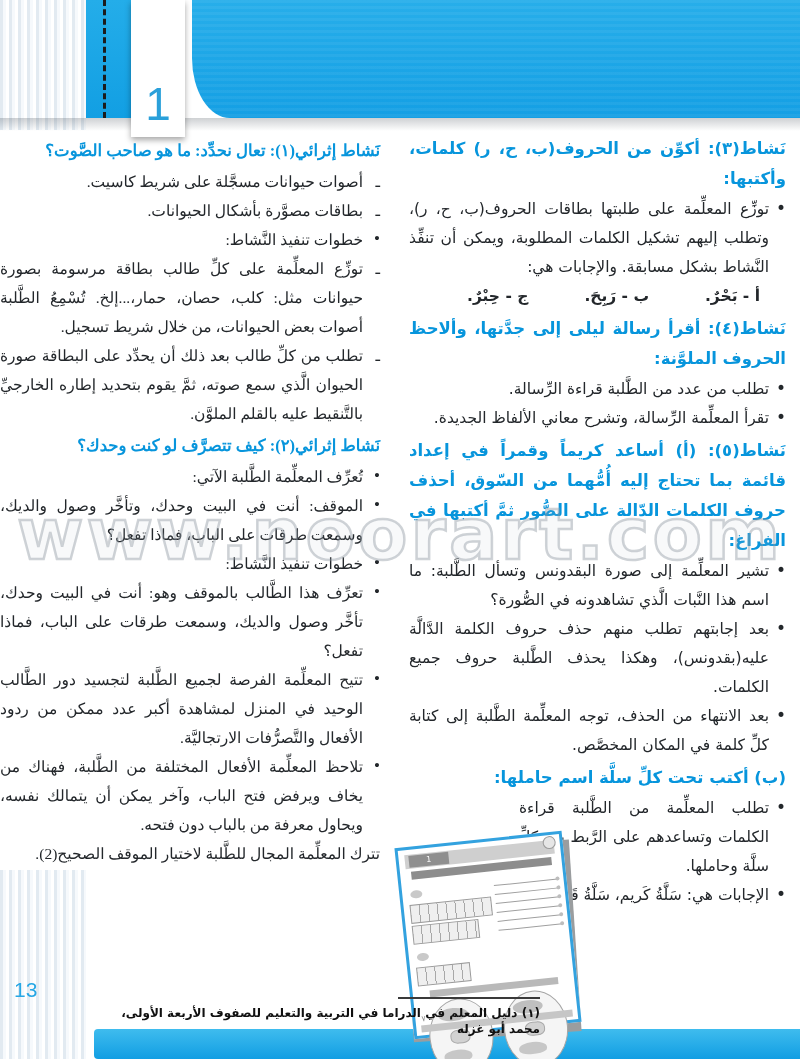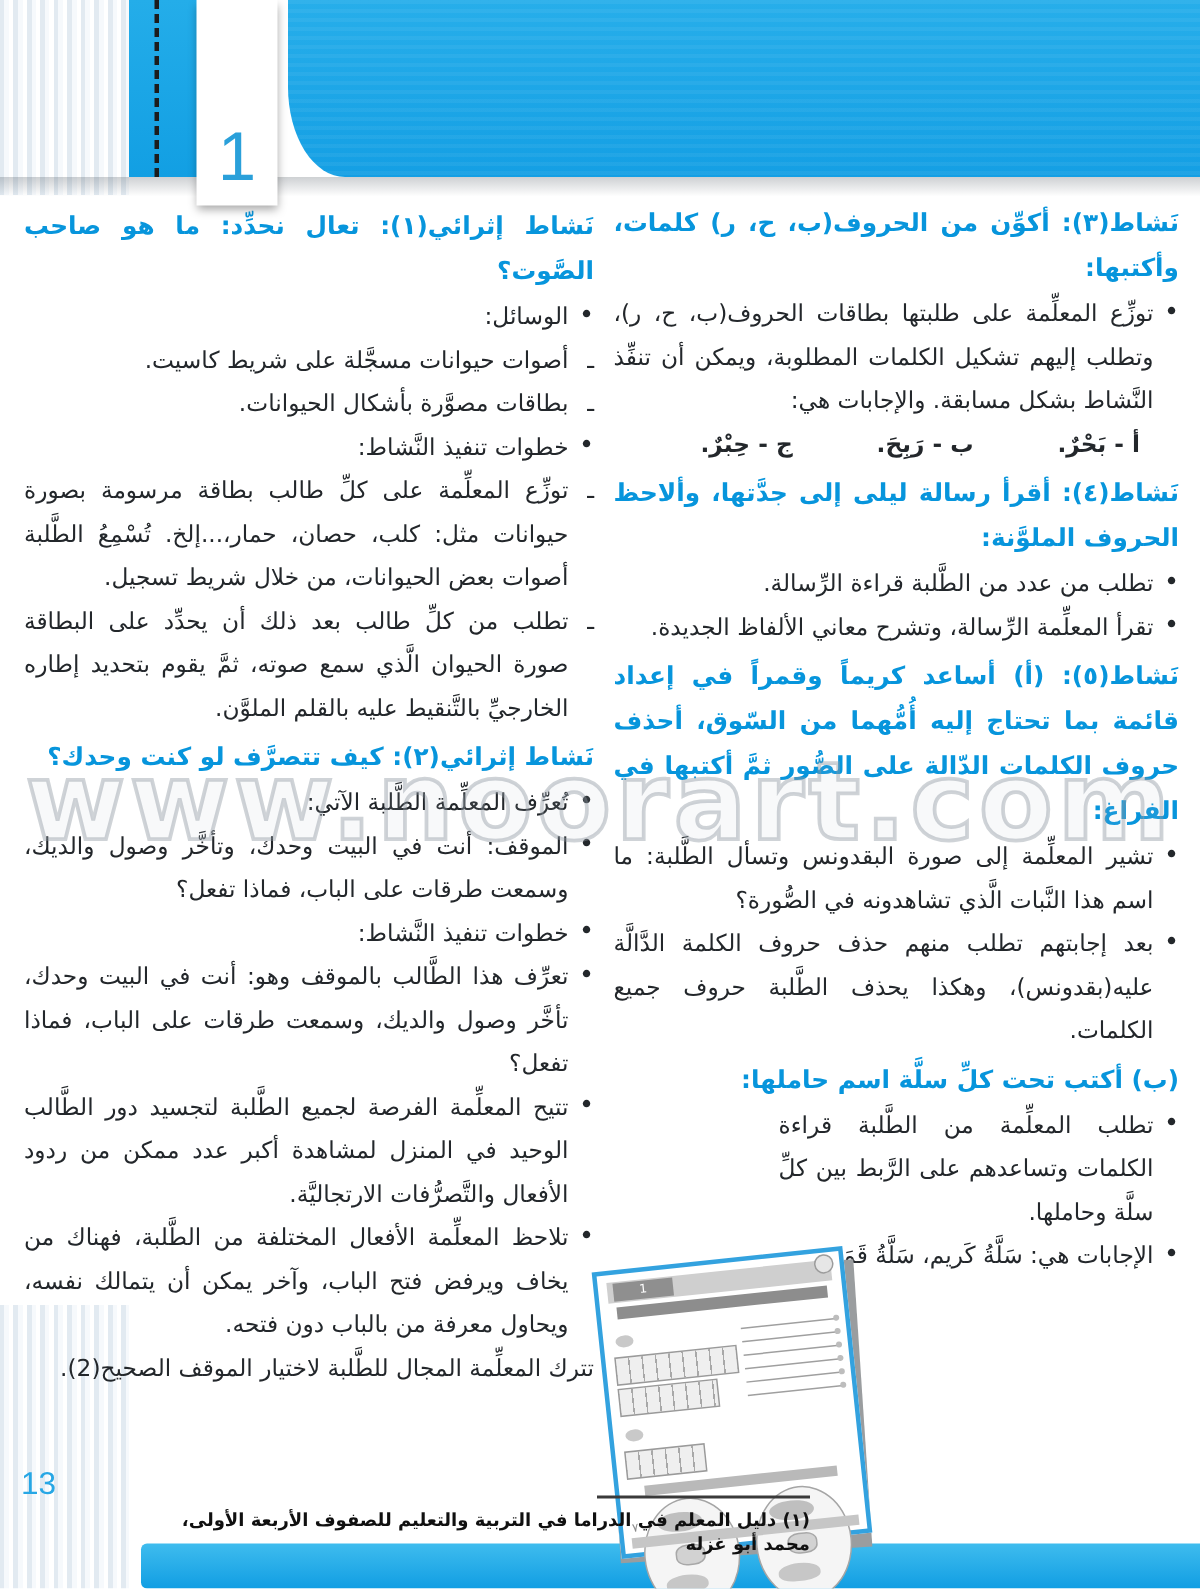--- a/index.html
+++ b/index.html
@@ -30,21 +30,21 @@
   
   .watermark{position:absolute;top:492px;left:-12px;right:-12px;z-index:50;
     direction:ltr;text-align:center;white-space:nowrap;pointer-events:none;
     font-family:"DejaVu Sans",sans-serif;font-weight:700;font-size:72px;letter-spacing:3px;
     color:rgba(190,198,206,.10);-webkit-text-stroke:2.5px rgba(140,150,160,.42);}
 
   
   .col{position:absolute;top:131px;color:#23272b;font-size:15.5px;line-height:29px;
     text-align:justify;}
   .col-right{right:14px;width:377px;}
-  .col-left{left:16px;width:380px;top:133px;}
+  .col-left{left:0;width:380px;top:133px;font-family:Liberation Serif, serif;}
   .item{position:relative;}
   .item.heading{color:#0795dc;font-weight:700;font-size:16.5px;line-height:30px;margin:3px 0 1px;}
   .item.bullet{padding-right:17px;}
   .item.bullet::before{content:"•";position:absolute;right:0;top:-1px;font-size:17px;color:#23272b;}
   .item.dash{padding-right:17px;}
   .item.dash::before{content:"ـ";position:absolute;right:0;top:0;color:#23272b;}
   .item.answers{display:flex;justify-content:space-between;padding:0 26px 0 58px;font-weight:600;}
   .item.narrow{margin-left:110px;}
 
   
@@ -114,27 +114,27 @@
         <span>أ - بَحْرٌ.</span>
         <span>ب - رَبِحَ.</span>
         <span>ج - حِبْرٌ.</span>
       </div>
       <div class="item heading">نَشاط(٤): أقرأ رسالة ليلى إلى جدَّتها، وألاحظ الحروف الملوَّنة:</div>
       <div class="item bullet">تطلب من عدد من الطَّلبة قراءة الرِّسالة.</div>
       <div class="item bullet">تقرأ المعلِّمة الرِّسالة، وتشرح معاني الألفاظ الجديدة.</div>
       <div class="item heading">نَشاط(٥): (أ) أساعد كريماً وقمراً في إعداد قائمة بما تحتاج إليه أُمُّهما من السّوق، أحذف حروف الكلمات الدّالة على الصُّور ثمَّ أكتبها في الفراغ:</div>
       <div class="item bullet">تشير المعلِّمة إلى صورة البقدونس وتسأل الطَّلبة: ما اسم هذا النَّبات الَّذي تشاهدونه في الصُّورة؟</div>
       <div class="item bullet">بعد إجابتهم تطلب منهم حذف حروف الكلمة الدَّالَّة عليه(بقدونس)، وهكذا يحذف الطَّلبة حروف جميع الكلمات.</div>
+      <div class="item bullet">بعد الانتهاء من الحذف، توجه المعلِّمة الطَّلبة إلى كتابة كلِّ كلمة في المكان المخصَّص.</div>
       <div class="item heading">(ب) أكتب تحت كلِّ سلَّة اسم حاملها:</div>
       <div class="item bullet narrow">تطلب المعلِّمة من الطَّلبة قراءة الكلمات وتساعدهم على الرَّبط بين كلِّ سلَّة وحاملها.</div>
       <div class="item bullet narrow">الإجابات هي: سَلَّةُ كَريم، سَلَّةُ قَمَر.</div>
     </div>
   <div class="col col-left">
       <div class="item heading">نَشاط إثرائي(١): تعال نحدِّد: ما هو صاحب الصَّوت؟</div>
-      <div class="item bullet">الوسائل:</div>
       <div class="item dash">أصوات حيوانات مسجَّلة على شريط كاسيت.</div>
       <div class="item dash">بطاقات مصوَّرة بأشكال الحيوانات.</div>
       <div class="item bullet">خطوات تنفيذ النَّشاط:</div>
       <div class="item dash">توزِّع المعلِّمة على كلِّ طالب بطاقة مرسومة بصورة حيوانات مثل: كلب، حصان، حمار،...إلخ. تُسْمِعُ الطَّلبة أصوات بعض الحيوانات، من خلال شريط تسجيل.</div>
       <div class="item dash">تطلب من كلِّ طالب بعد ذلك أن يحدِّد على البطاقة صورة الحيوان الَّذي سمع صوته، ثمَّ يقوم بتحديد إطاره الخارجيِّ بالتَّنقيط عليه بالقلم الملوَّن.</div>
       <div class="item heading">نَشاط إثرائي(٢): كيف تتصرَّف لو كنت وحدك؟</div>
       <div class="item bullet">تُعرِّف المعلِّمة الطَّلبة الآتي:</div>
       <div class="item bullet">الموقف: أنت في البيت وحدك، وتأخَّر وصول والديك، وسمعت طرقات على الباب، فماذا تفعل؟</div>
       <div class="item bullet">خطوات تنفيذ النَّشاط:</div>
       <div class="item bullet">تعرِّف هذا الطَّالب بالموقف وهو: أنت في البيت وحدك، تأخَّر وصول والديك، وسمعت طرقات على الباب، فماذا تفعل؟</div>

